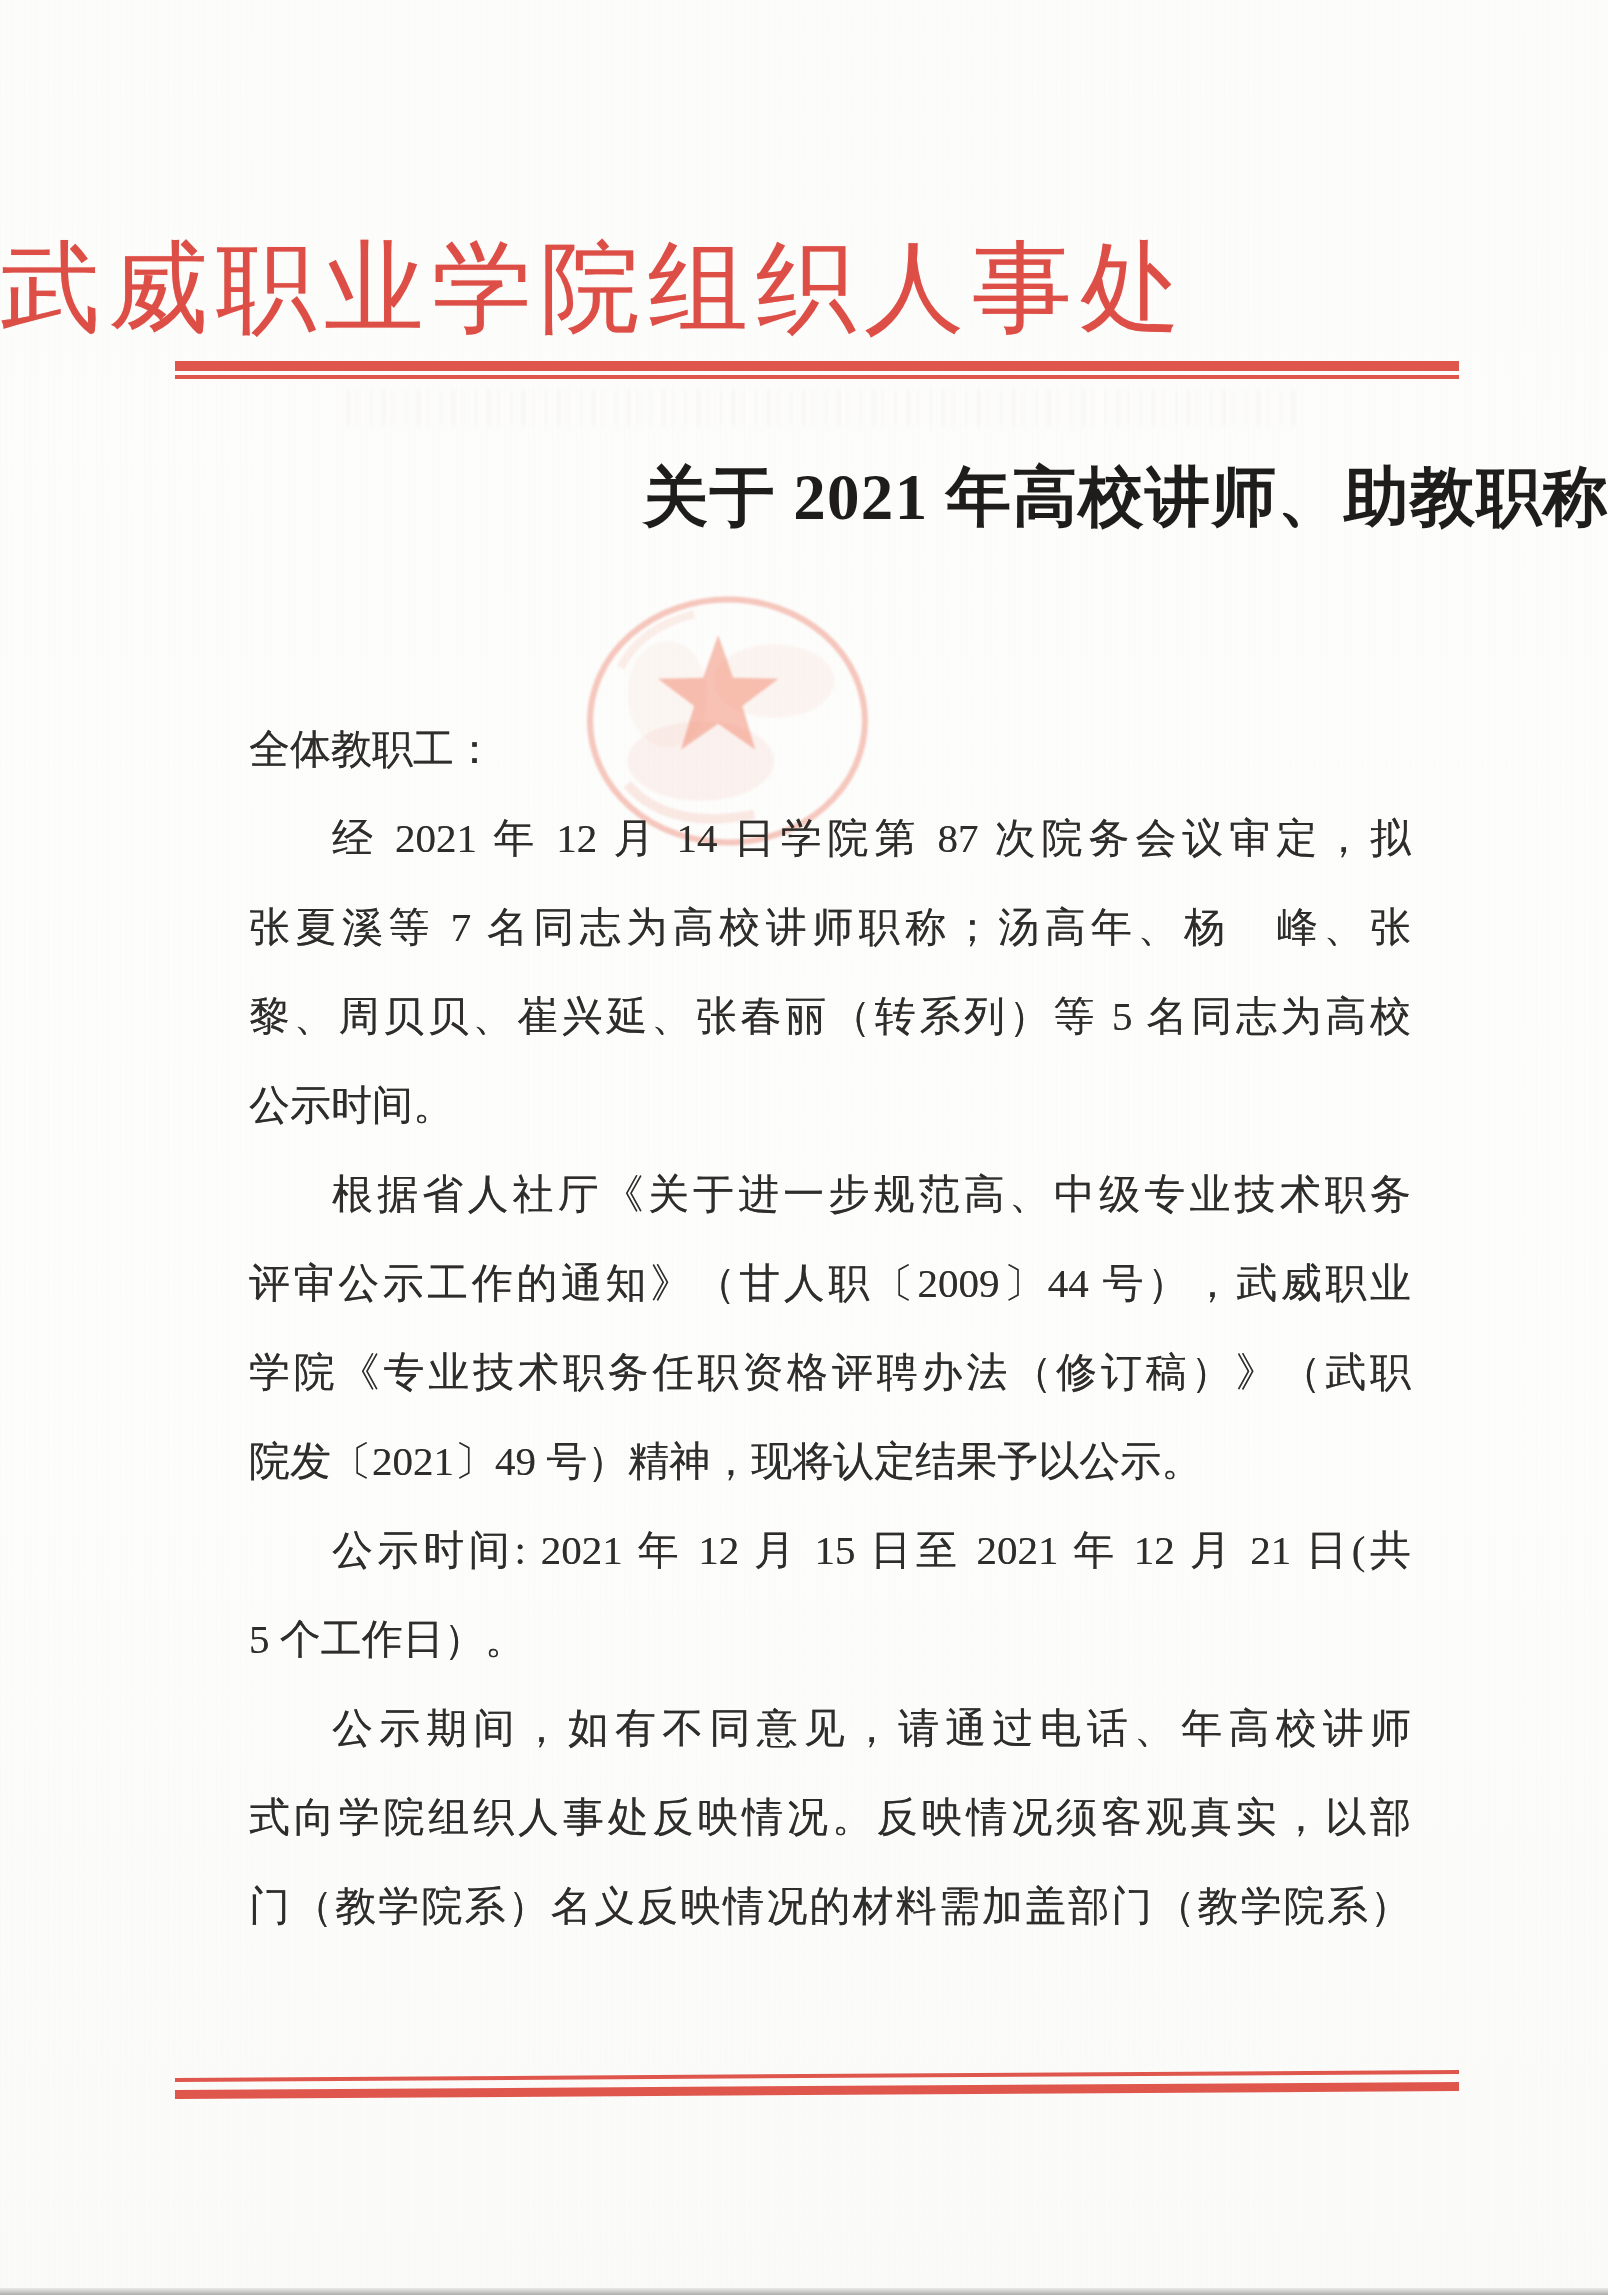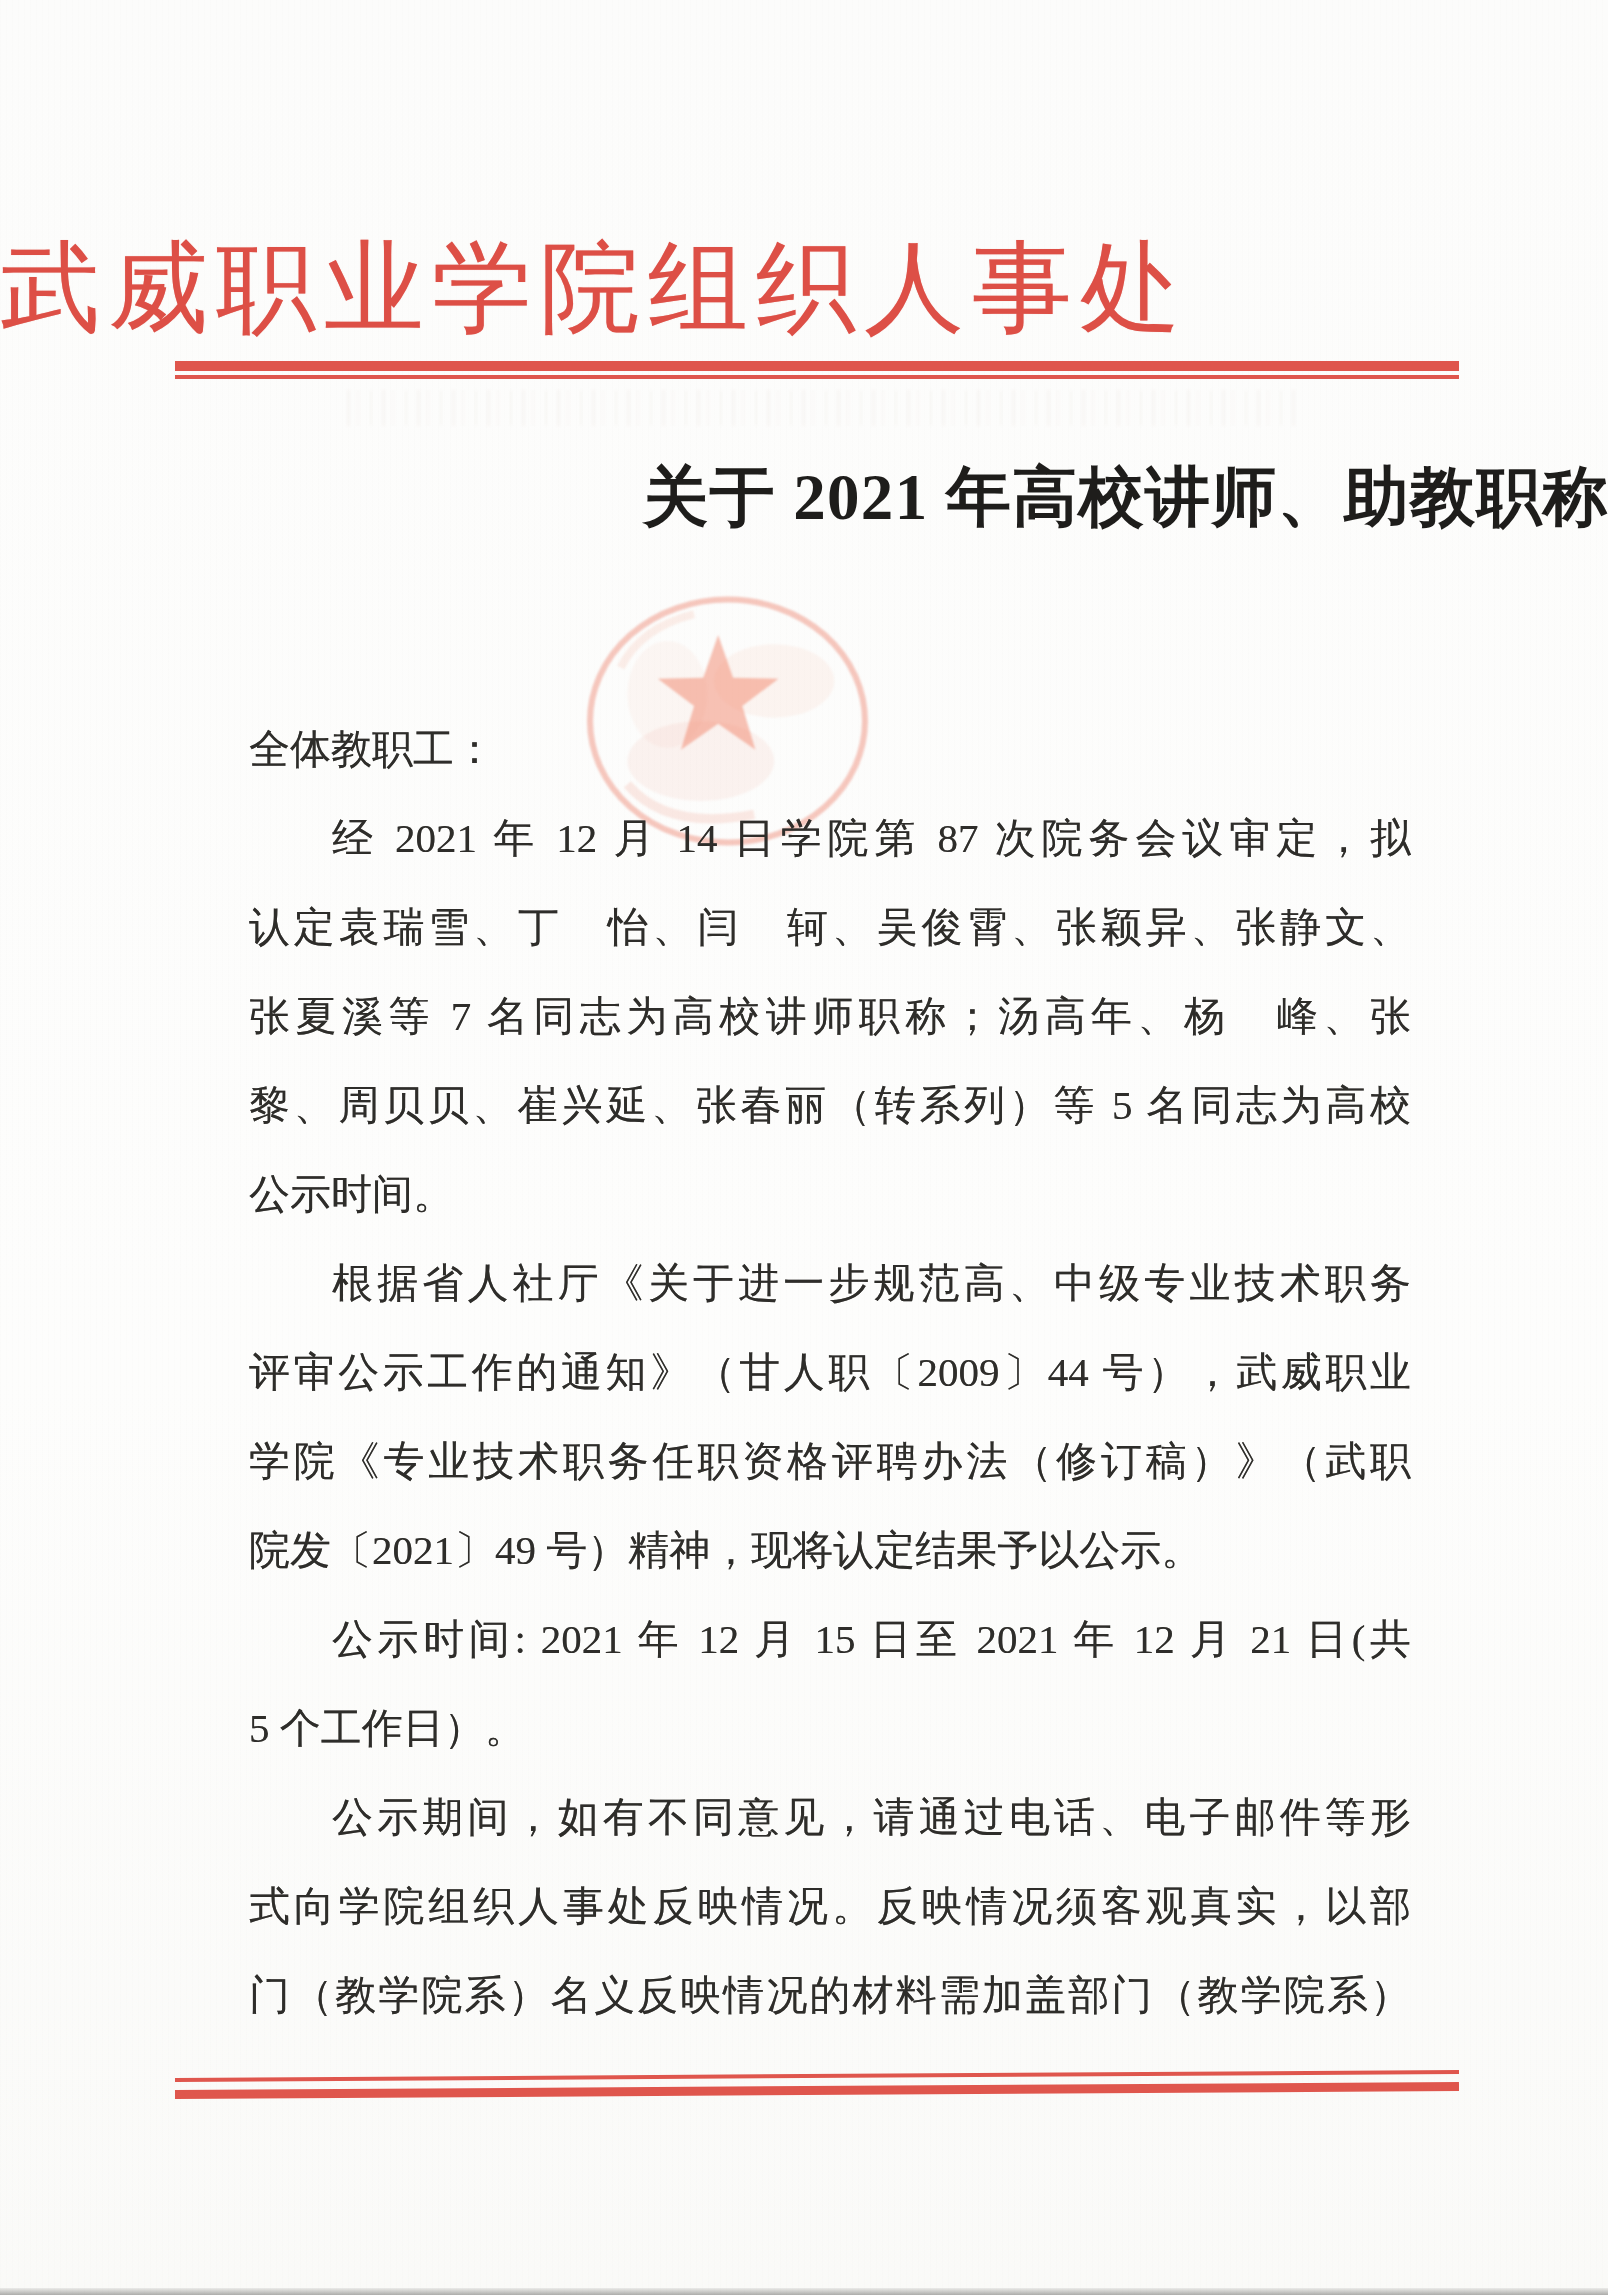--- a/index.html
+++ b/index.html
@@ -137,31 +137,30 @@
                  L 0,38 L -55.8,76.9 L -36.1,11.7 L -90.3,-29.4 L -22.3,-30.7 Z" fill="rgba(242,133,108,0.50)"></path>
       </g>
       <path d="M -150,95 q 60 70 190 45" fill="none" stroke="rgba(240,140,115,0.18)" stroke-width="14"></path>
       <path d="M -160,-80 q 30 -60 110 -80" fill="none" stroke="rgba(240,140,115,0.14)" stroke-width="12"></path>
     </svg>
   </div>
 
   <div class="doc-body">
     <div class="line last">全体教职工：</div>
     <div class="line ind">经 2021 年 12 月 14 日学院第 87 次院务会议审定，拟</div>
-    <div class="line">认定袁瑞雪、丁　怡、闫　轲、吴俊霄、张颖异、张静文、</div>
     <div class="line">张夏溪等 7 名同志为高校讲师职称；汤高年、杨　峰、张</div>
     <div class="line">黎、周贝贝、崔兴延、张春丽（转系列）等 5 名同志为高校</div>
     <div class="line last">公示时间。</div>
     <div class="line ind">根据省人社厅《关于进一步规范高、中级专业技术职务</div>
     <div class="line">评审公示工作的通知》（甘人职〔2009〕44 号），武威职业</div>
     <div class="line">学院《专业技术职务任职资格评聘办法（修订稿）》（武职</div>
     <div class="line last">院发〔2021〕49 号）精神，现将认定结果予以公示。</div>
     <div class="line ind">公示时间: 2021 年 12 月 15 日至 2021 年 12 月 21 日(共</div>
     <div class="line last">5 个工作日）。</div>
-    <div class="line ind">公示期间，如有不同意见，请通过电话、电子邮件等形</div>
+    <div class="line ind">公示期间，如有不同意见，请通过电话、年高校讲师</div>
     <div class="line">式向学院组织人事处反映情况。反映情况须客观真实，以部</div>
     <div class="line">门（教学院系）名义反映情况的材料需加盖部门（教学院系）</div>
   </div>
 
   <div class="rule rule-bot-thin"></div>
   <div class="rule rule-bot-thick"></div>
 
   <div class="scan-edge"></div>
 
 </div>

